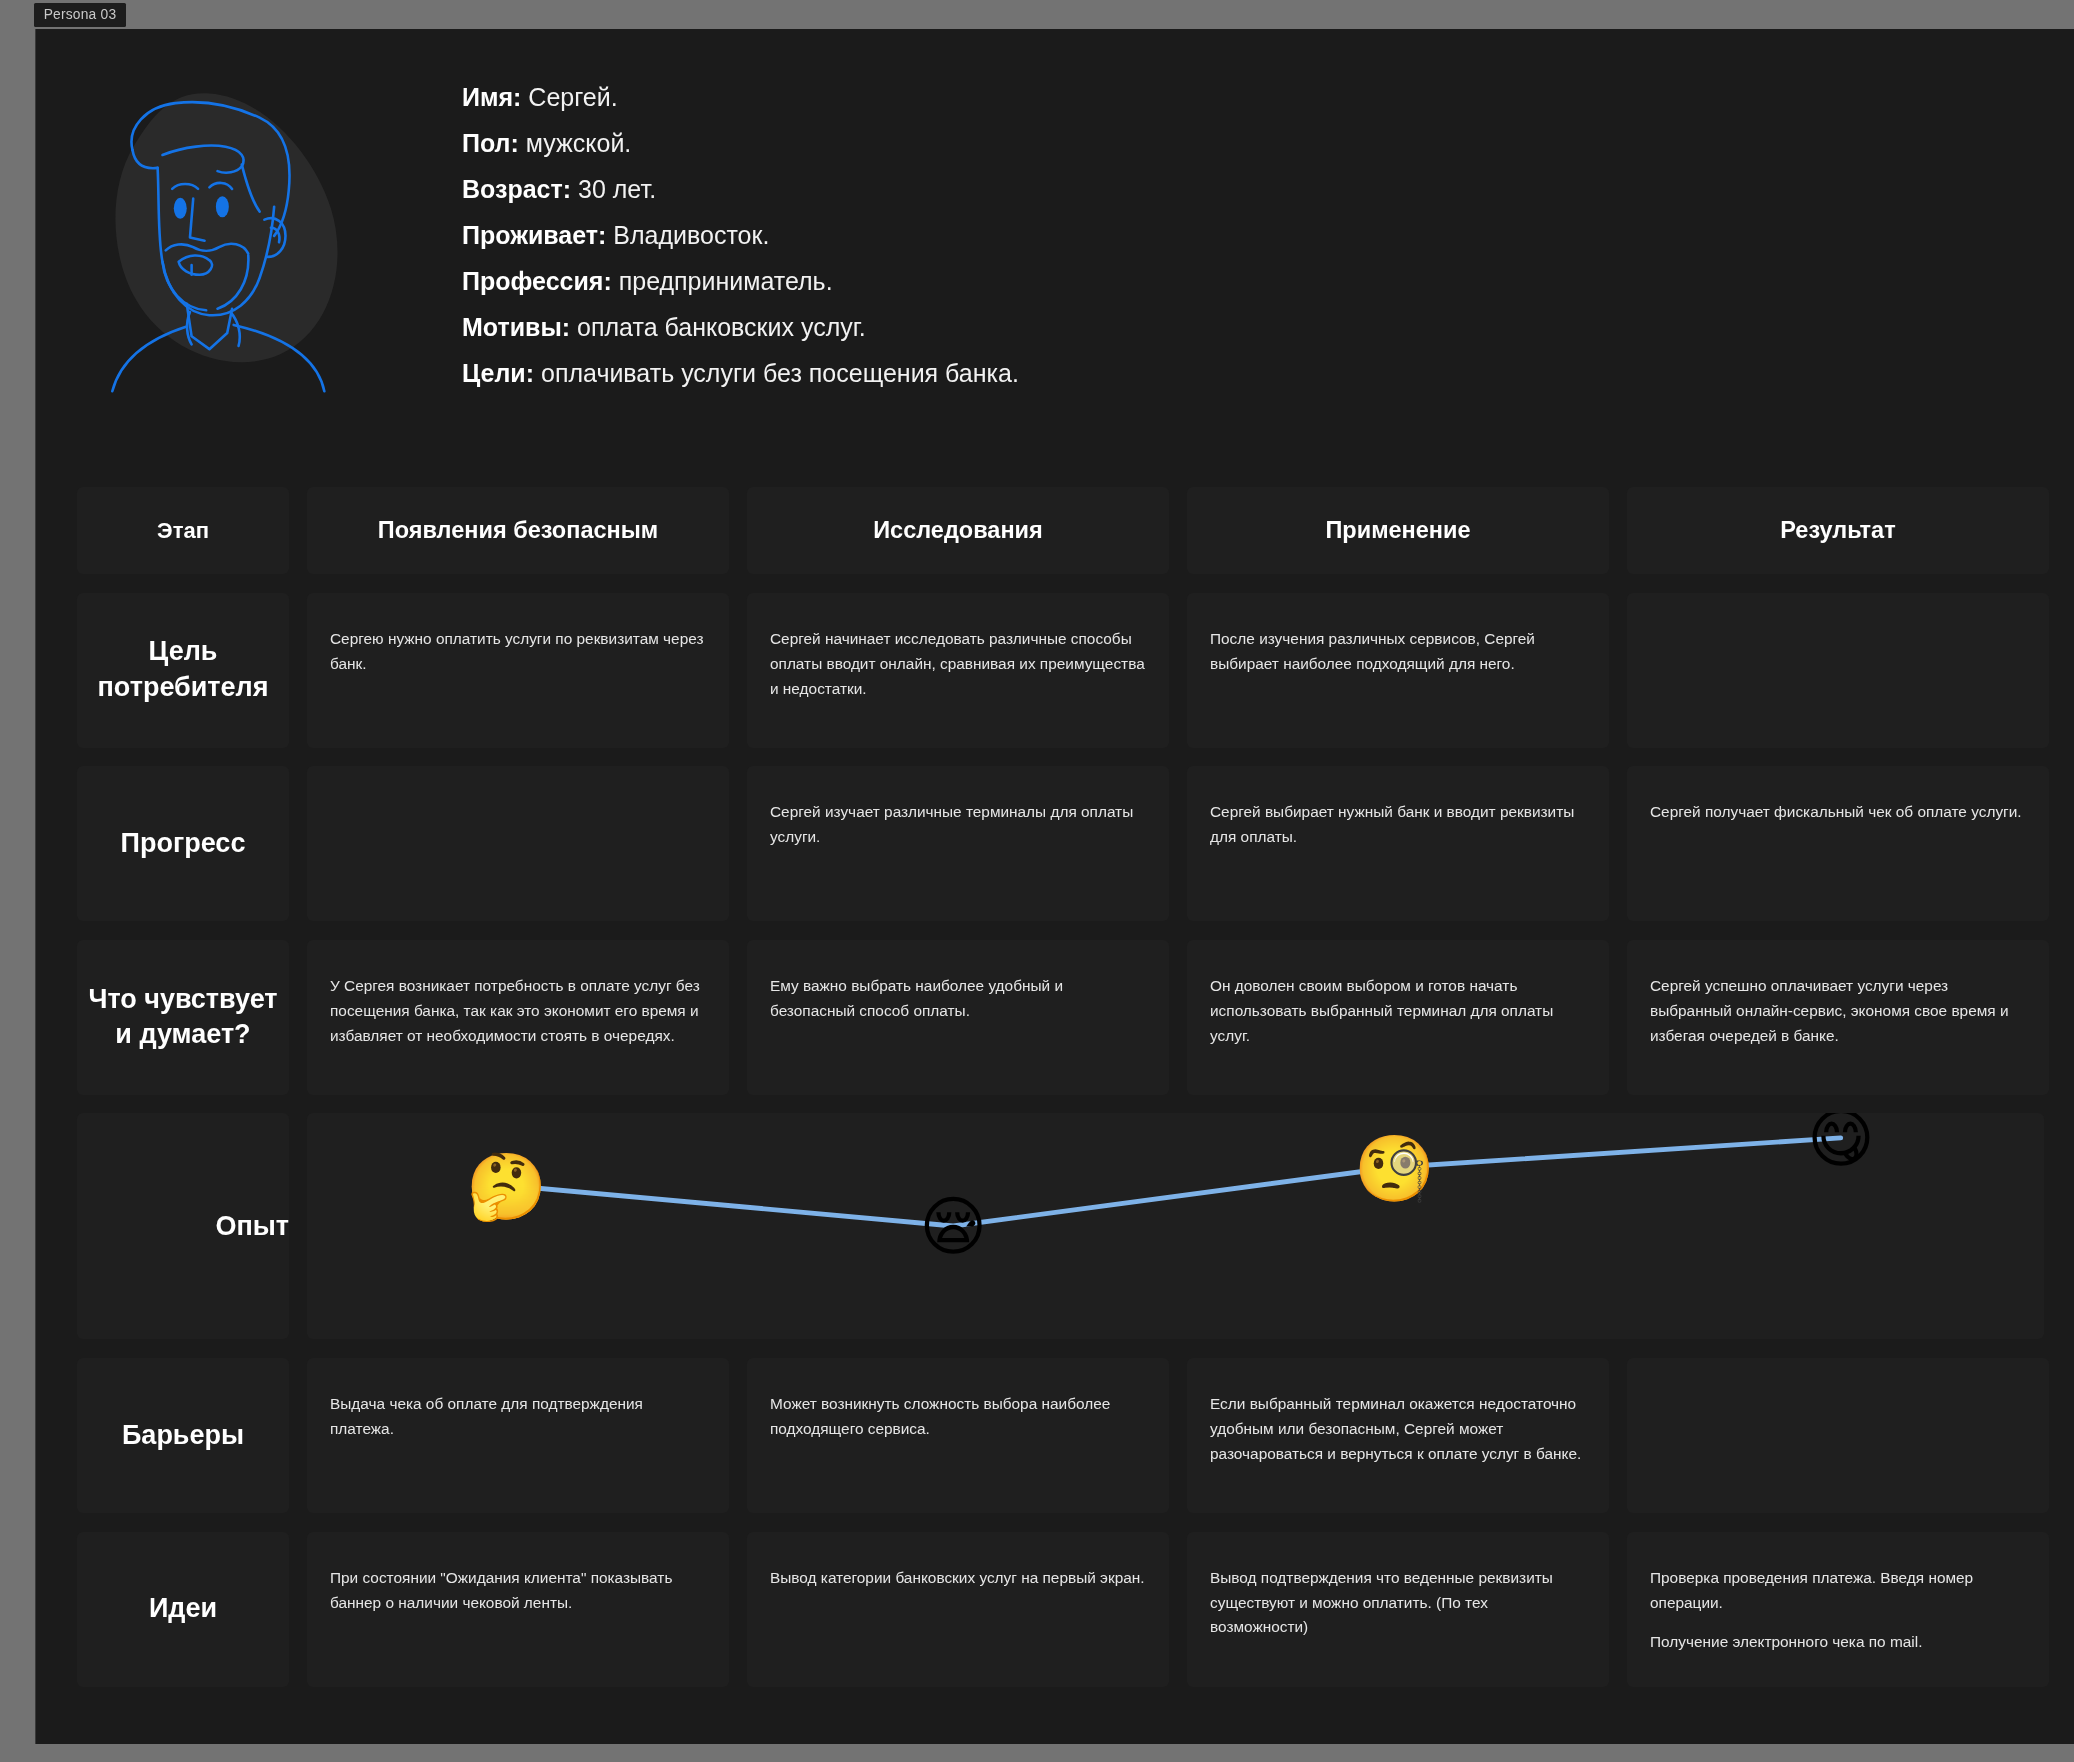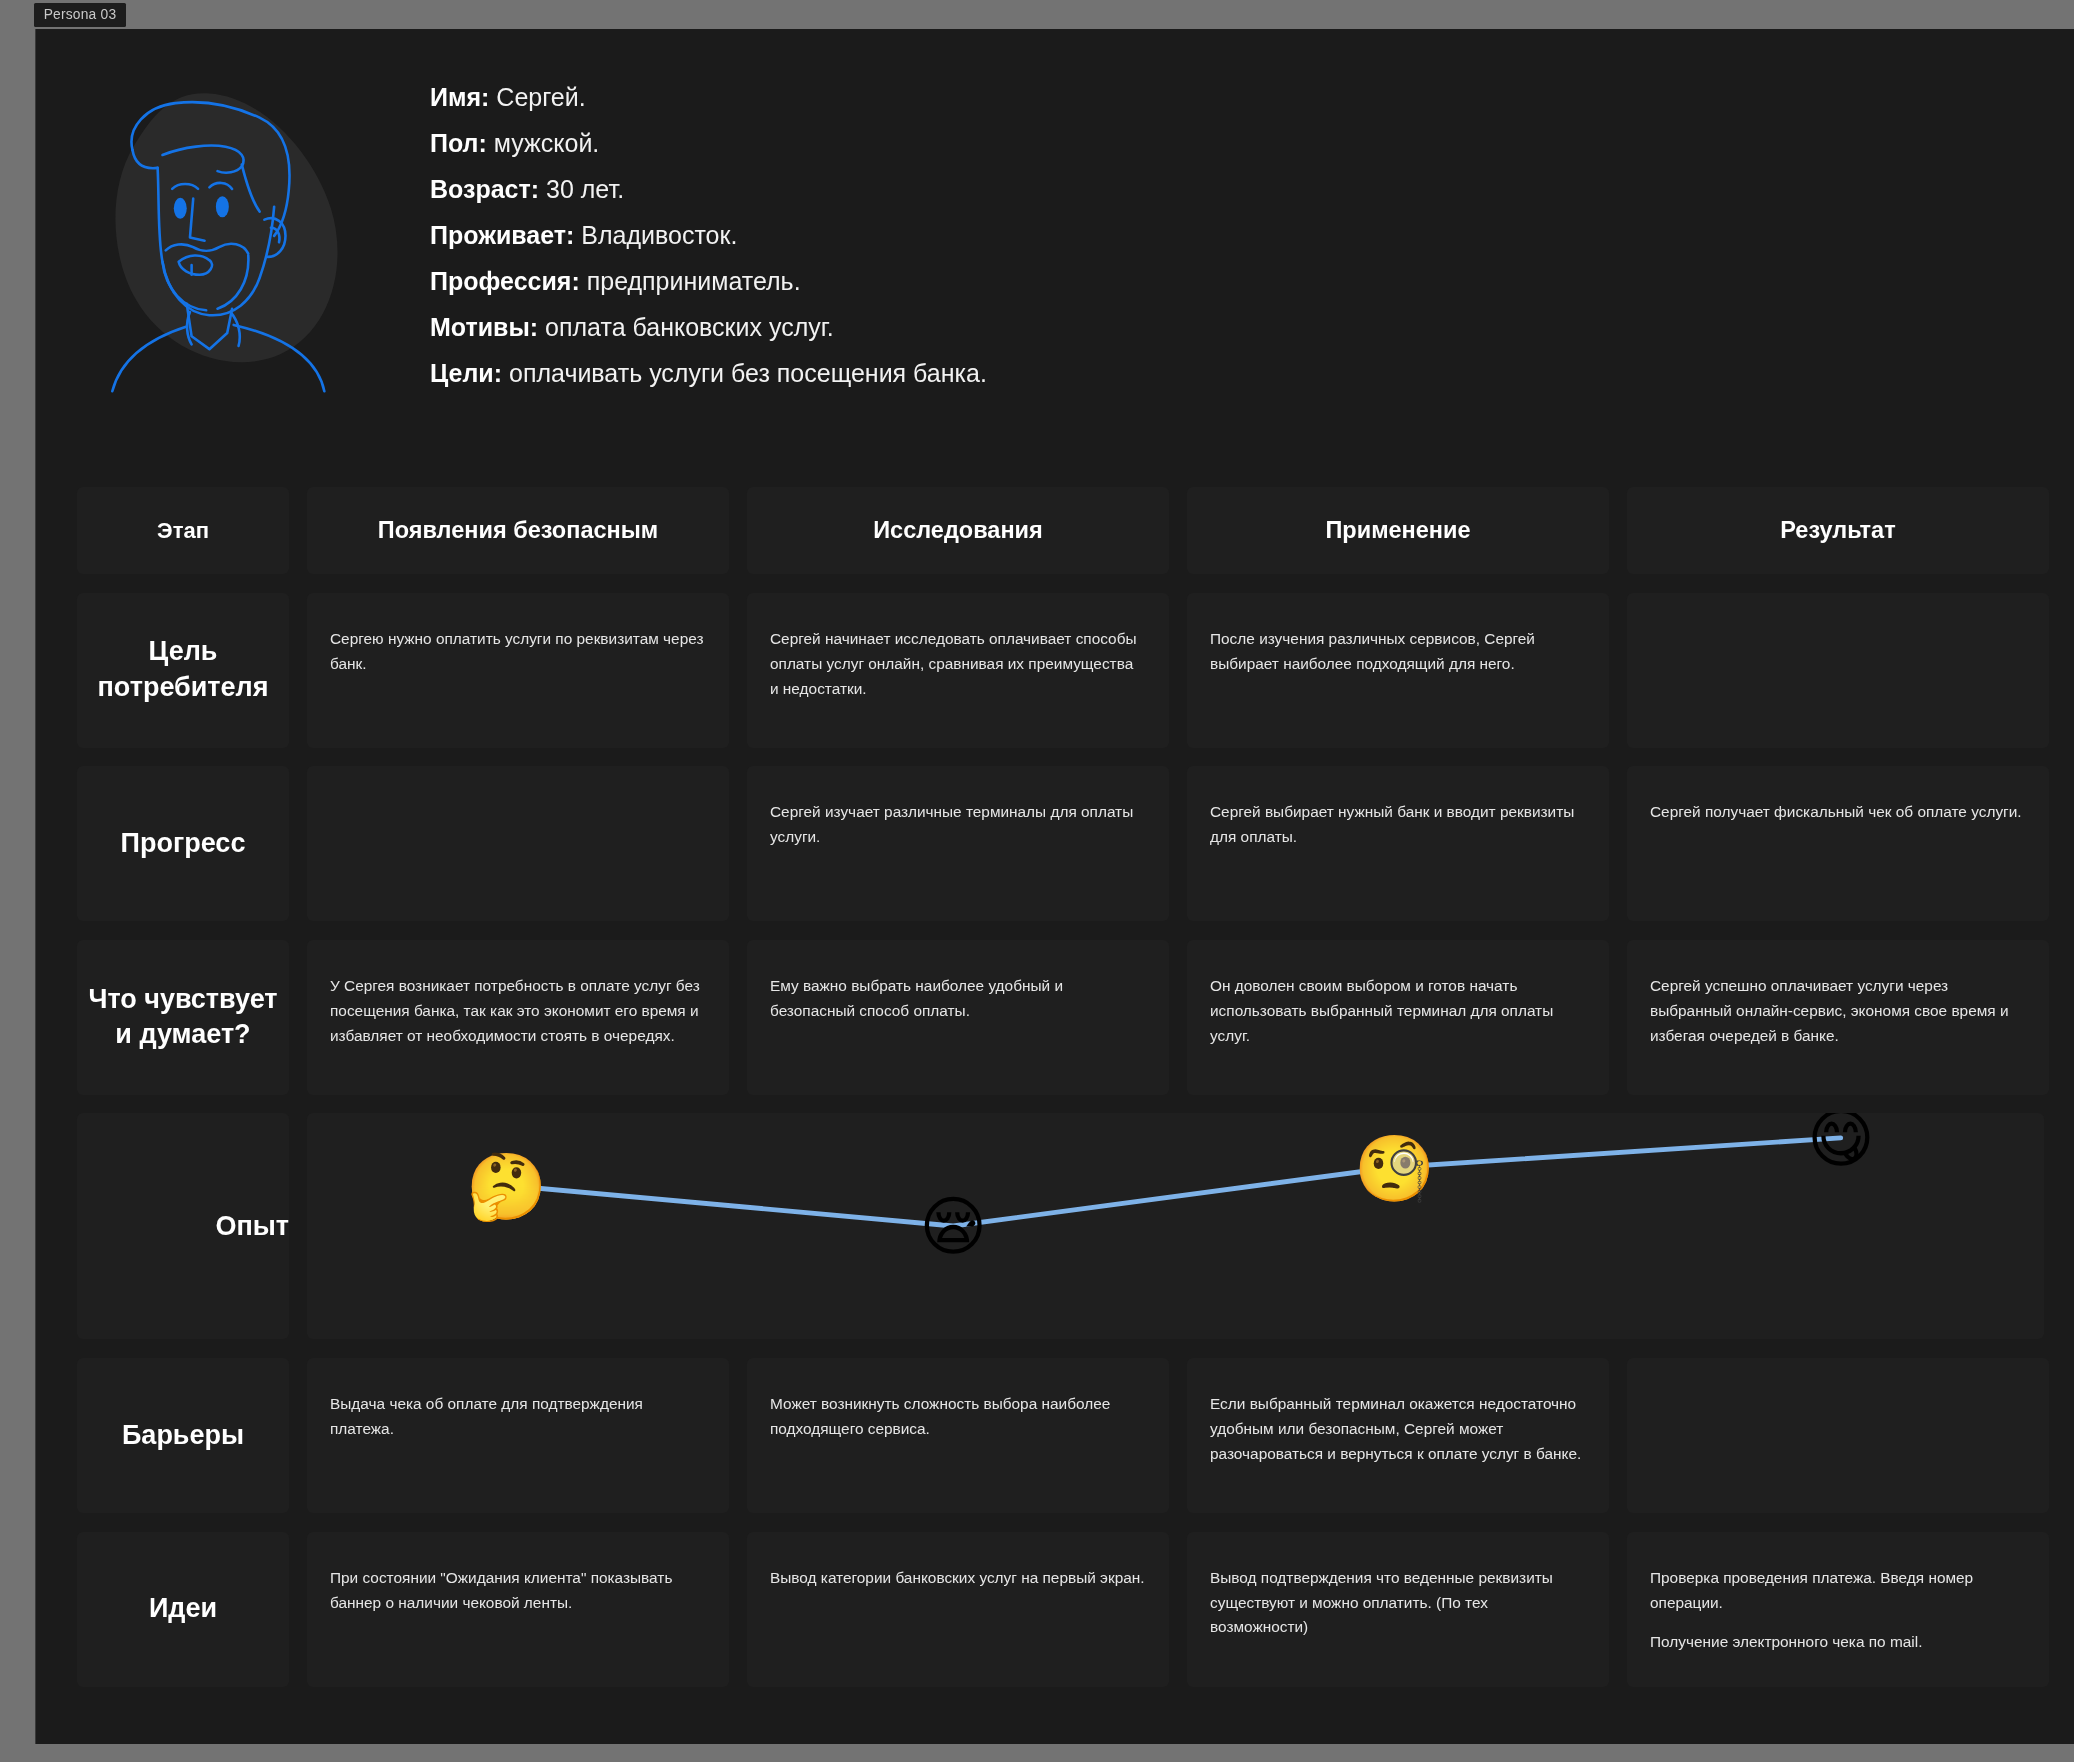--- a/index.html
+++ b/index.html
@@ -36,21 +36,21 @@
   }
   .avatar-blob{position:absolute;inset:0;}
   .avatar-art{position:absolute;left:0;top:0;}
   .persona-facts{
     position:absolute;left:358px;top:32px;width:1377px;
   }
   .fact{
     font-size:25px;line-height:1.0;color:#f2f2f2;
     margin:0 0 21px 0;font-weight:400;white-space:nowrap;
   }
-  .fact b{font-weight:700;color:#ffffff;}
+  .fact b{font-weight:700;color:#ffffff;margin-left:32px;}
 
   
   .grid{
     position:absolute;left:41px;top:458px;
     width:1967px;
   }
   .row{display:flex;gap:18px;margin-bottom:18.6px;}
   .cell{
     background:#1f1f1f;border-radius:5.7px;
     box-sizing:border-box;
@@ -178,21 +178,21 @@
         <div class="cell col-stage">
             <div class="stage-label">Цель<br>потребителя</div>
           </div>
         <div class="cell col-data">
             <div class="cell-text">
               <p>Сергею нужно оплатить услуги по реквизитам через банк.</p>
             </div>
           </div>
         <div class="cell col-data">
             <div class="cell-text">
-              <p>Сергей начинает исследовать оплачивает способы оплаты услуг онлайн, сравнивая их преимущества и недостатки.</p>
+              <p>Сергей начинает исследовать различные способы оплаты вводит онлайн, сравнивая их преимущества и недостатки.</p>
             </div>
           </div>
         <div class="cell col-data">
             <div class="cell-text">
               <p>После изучения различных сервисов, Сергей выбирает наиболее подходящий для него.</p>
             </div>
           </div>
         <div class="cell col-data">
             <div class="cell-text"></div>
           </div>

